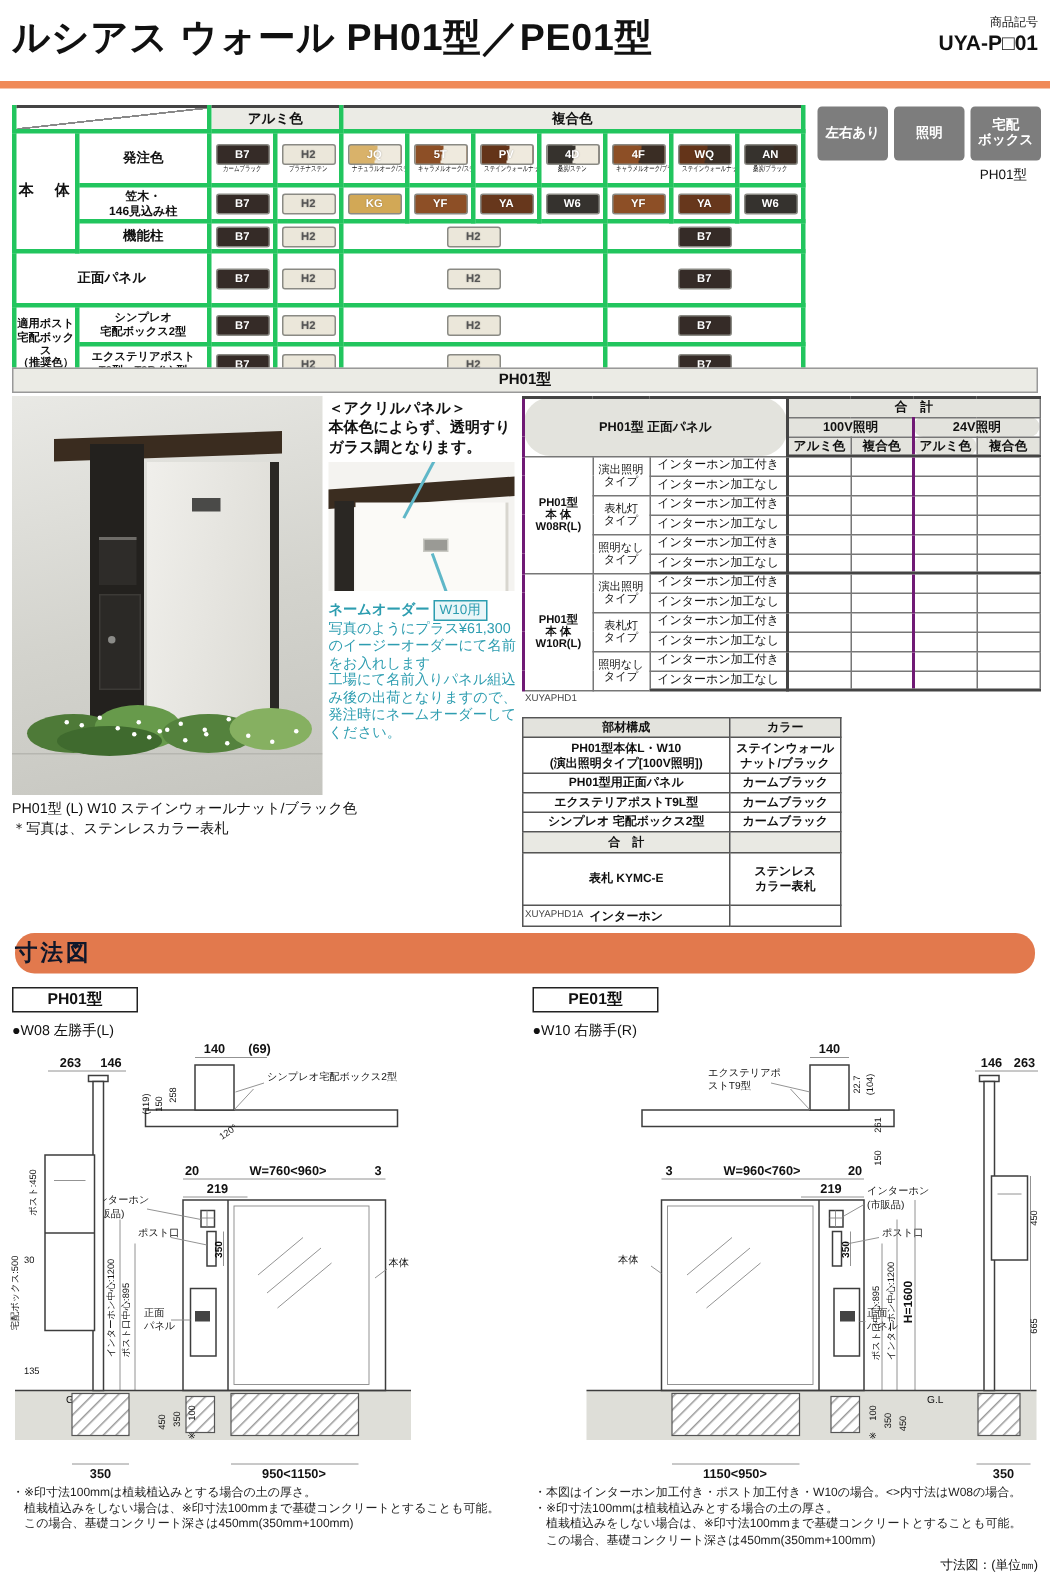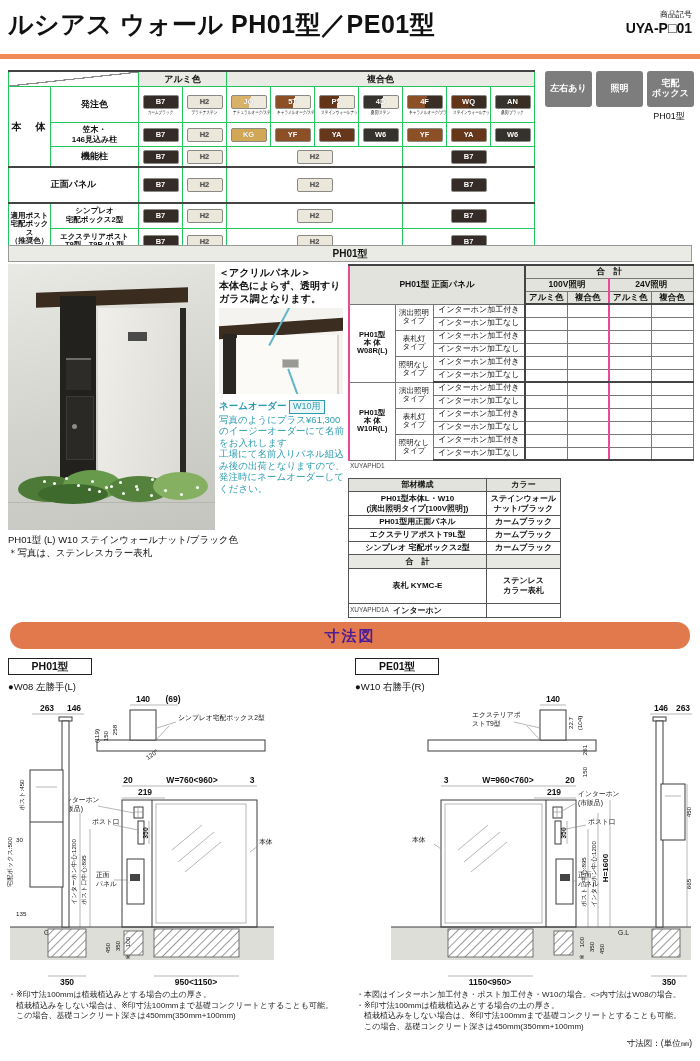--- a/index.html
+++ b/index.html
@@ -10,21 +10,21 @@
   
   .title{left:8px;top:8px;font-size:25px;font-weight:bold;letter-spacing:.5px;}
   .codeblk{left:600px;top:9px;width:92px;text-align:right;}
   .codelbl{font-size:8px;}
   .codeval{font-size:14px;font-weight:bold;}
   .rule{left:0;top:54px;width:700px;height:5px;}
 
   
   table{border-collapse:collapse;}
   .ctab{left:8px;top:70px;width:526px;table-layout:fixed;}
-  .ctab td{border:1px solid #22c55e;text-align:center;vertical-align:middle;padding:0;overflow:hidden;}
+  .ctab td{border:3px solid #22c55e;text-align:center;vertical-align:middle;padding:0;overflow:hidden;}
   .ctab .hd{background:#ebebe5;font-size:9px;font-weight:bold;height:14px;}
   .ctab .diag{background:linear-gradient(to bottom right,#fff calc(50% - .6px),#888 calc(50% - .6px),#888 calc(50% + .6px),#fff calc(50% + .6px));}
   .lab{font-size:9px;font-weight:bold;white-space:pre-line;line-height:1.15;}
   .lab.sm{font-size:7.5px;}
   .lab.big{font-size:10px;letter-spacing:2px;}
   .hvT td{border-top:2px solid #444;}
   .ctab tr:last-child td{border-bottom:2px solid #444;}
   .ctab tr:first-child td{border-top:2px solid #444;}
   .sw{width:34px;height:12px;line-height:12px;margin:1px auto 0;border-radius:2px;font-size:7.5px;font-weight:bold;text-align:center;border:1px solid #8a8a84;text-shadow:0 0 1px rgba(0,0,0,.35);}
   .nm{font-size:5px;transform:scaleX(.72);transform-origin:center;white-space:nowrap;line-height:7px;}
@@ -47,33 +47,33 @@
   .nord{left:219px;top:400px;width:128px;font-size:9.5px;line-height:11.5px;}
   .w10badge{display:inline-block;border:1px solid;padding:0 3px;font-size:9px;background:#eaf6f8;}
 
   
   .ptab{left:348px;top:264px;width:344px;table-layout:fixed;}
   .ptab td{border:1px solid #777;text-align:center;vertical-align:middle;padding:0;font-size:8px;white-space:pre-line;line-height:1.1;}
   .ptab .hd{background:#e3e3dd;font-weight:bold;font-size:8.5px;}
   .ptab td.bb{border-bottom:2px solid #444;}
   .ptab td.bt{border-top:2px solid #444;}
   .ptab td.br{border-right:2px solid #444;}
-  .ptab td.bl{border-left:2px solid #ec4899;}
+  .ptab td.bl{border-left:2px solid #701a75;border-radius:18px;}
   .ptab .g{font-size:7.5px;font-weight:bold;}
   .ptab .t{font-size:7.5px;}
   .refc{font-size:6.5px;color:#444;}
 
   
   .parts{left:348px;top:478px;width:212px;table-layout:fixed;}
   .parts td{border:1px solid #555;text-align:center;vertical-align:middle;padding:1px 0;font-size:8px;font-weight:bold;white-space:pre-line;line-height:1.2;}
   .parts .hd{background:#e3e3dd;}
   .parts .gray{background:#e9e9e3;}
 
   
-  .dimbar{left:10px;top:622px;width:680px;height:27px;border-radius:13px;color:#4c1d95;font-size:15px;font-weight:bold;text-align:center;line-height:27px;letter-spacing:2px;}
+  .dimbar{left:10px;top:622px;width:680px;height:27px;border-radius:13px;color:#0f172a;font-size:15px;font-weight:bold;line-height:27px;letter-spacing:2px;}
   .modelbox{top:658px;width:82px;height:15px;border:1.5px solid #222;font-size:10.5px;font-weight:bold;text-align:center;line-height:15px;}
   .hand{top:681px;font-size:9.5px;}
   .notes{top:990px;font-size:8px;line-height:10.5px;color:#222;}
   .unit{left:500px;top:1038px;width:192px;text-align:right;font-size:8.5px;}
 
   
   svg{overflow:visible;}
   svg .wh{fill:#fff;stroke:#3d3d3d;stroke-width:1;}
   svg .ln{stroke:#3d3d3d;stroke-width:1;fill:none;}
   svg .tn{stroke:#878787;stroke-width:.6;fill:none;}

